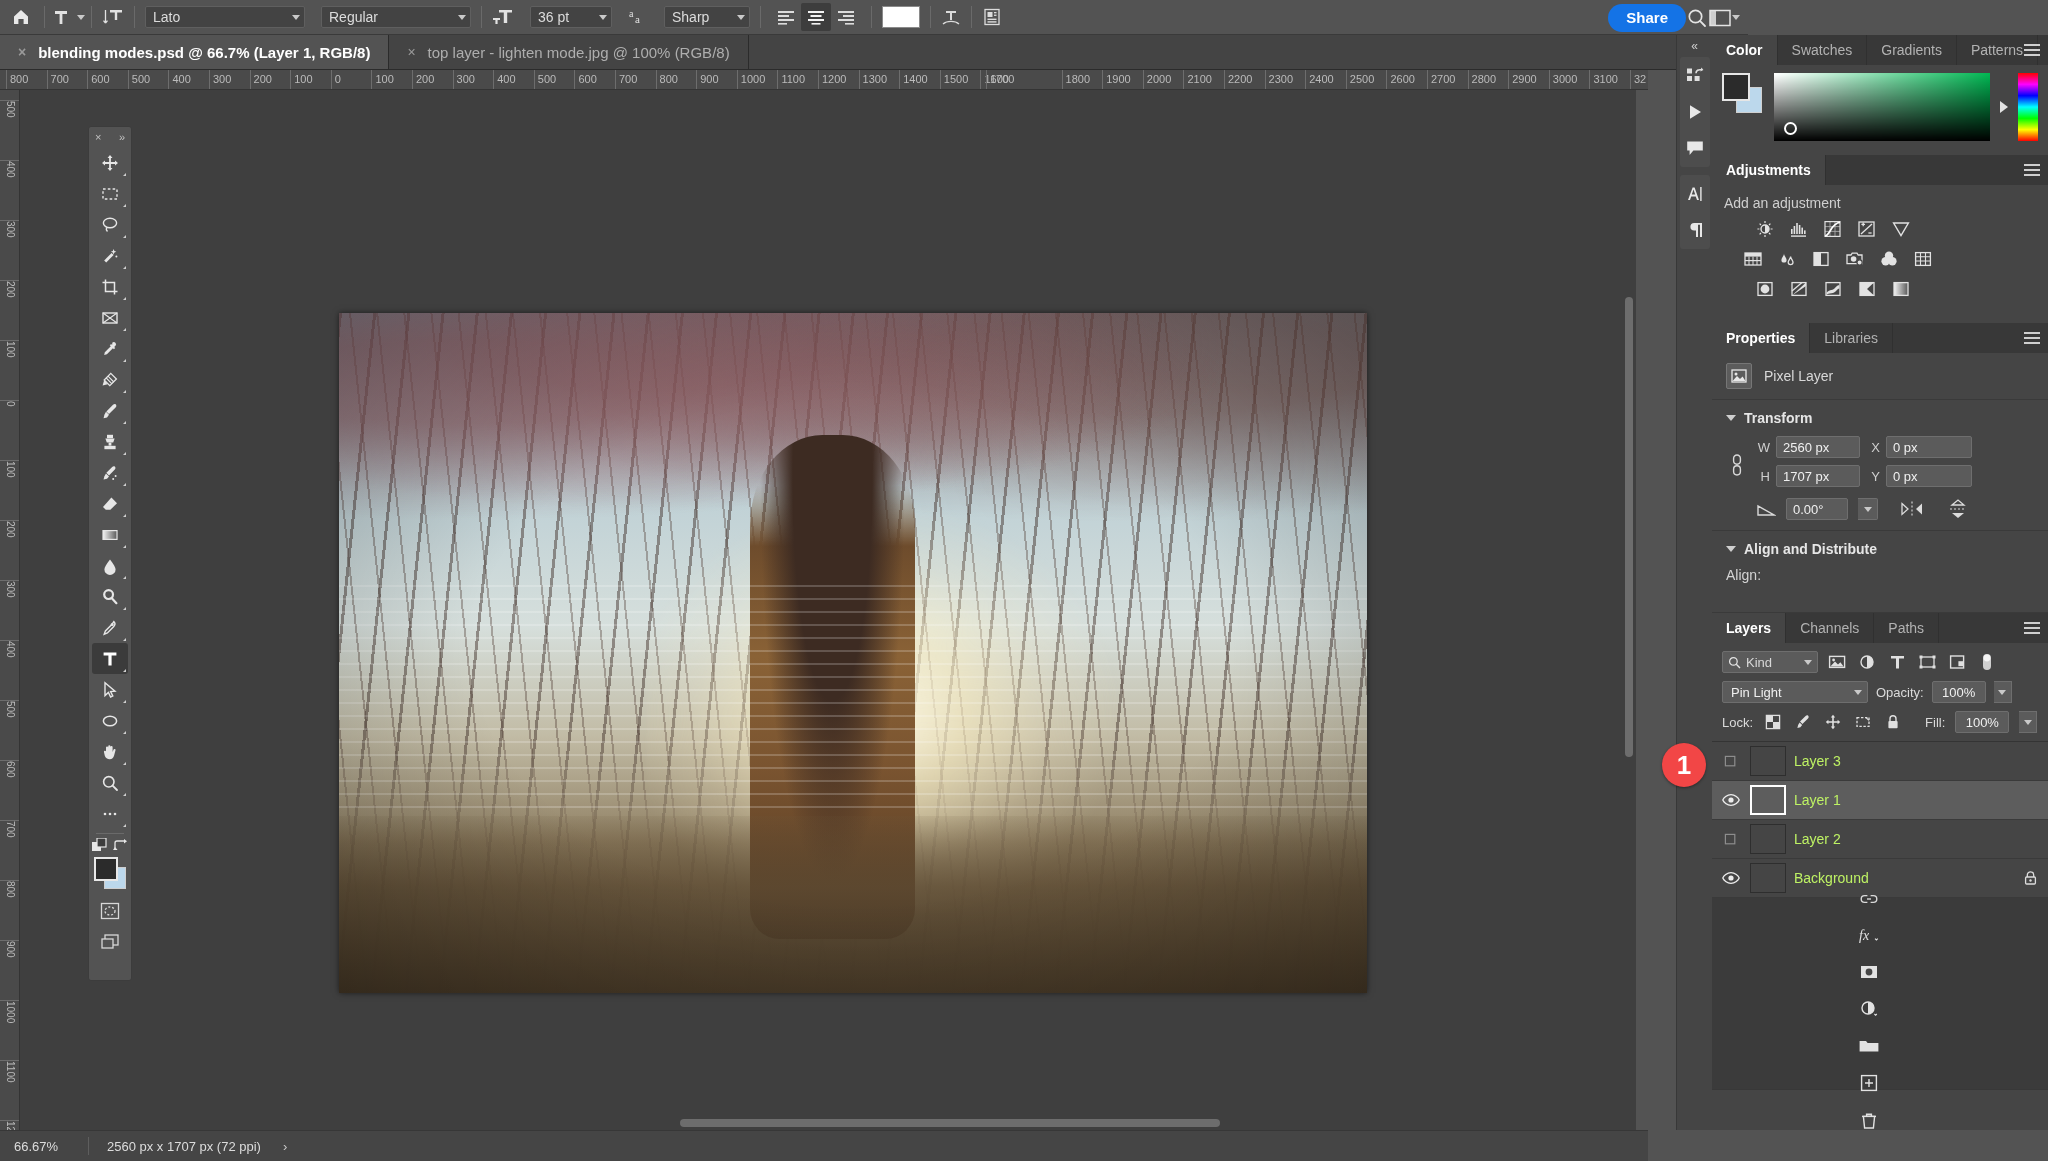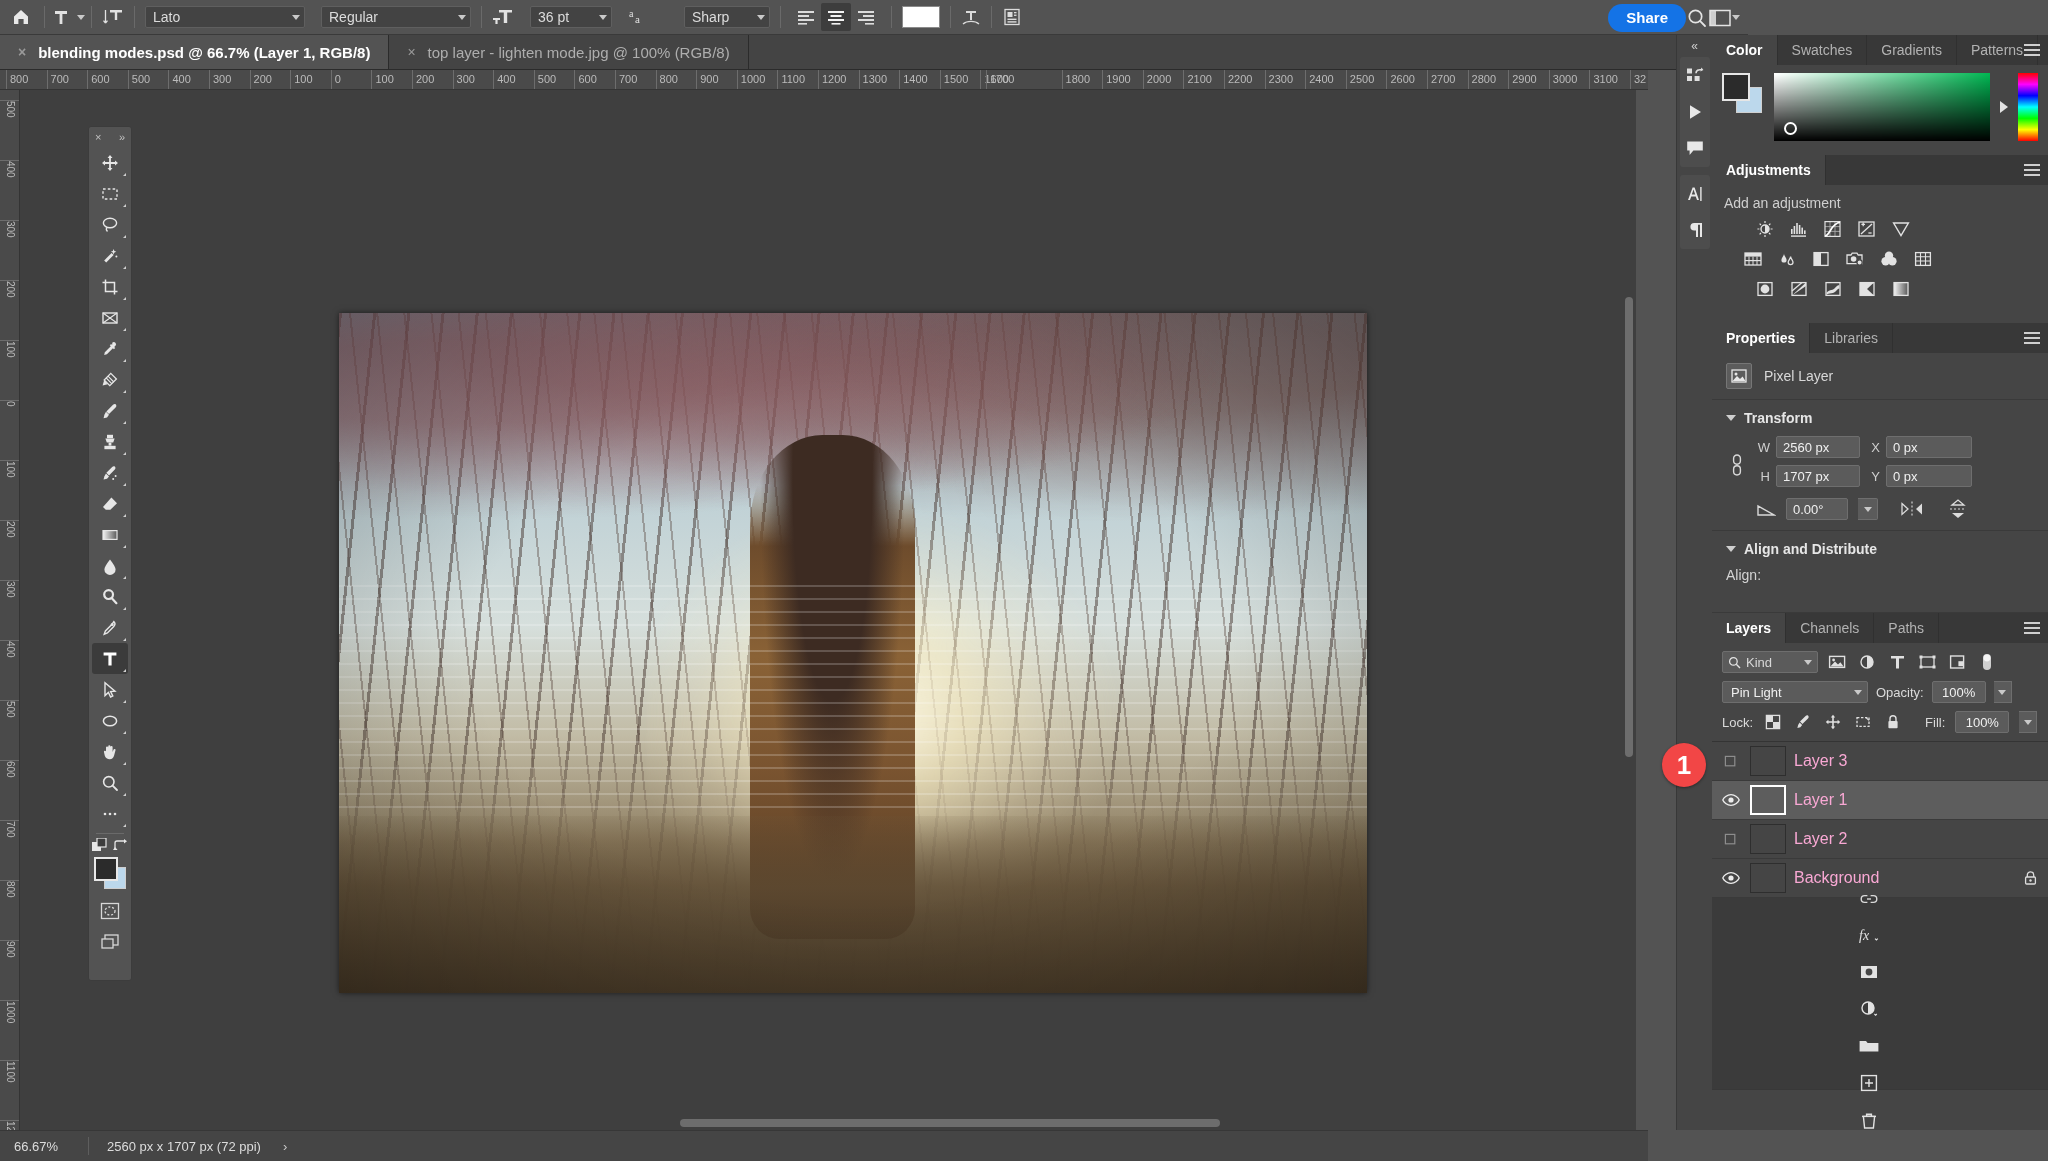--- a/index.html
+++ b/index.html
@@ -27,21 +27,21 @@
   .caret{ width:0;height:0;border-left:4px solid transparent;border-right:4px solid transparent;border-top:5px solid #c9c9c9;}
   .ps-select{
     height:22px; background:#434343; border:1px solid #5f5f5f; border-radius:2px;
     display:flex; align-items:center; justify-content:space-between;
     padding:0 4px 0 7px; color:#dcdcdc; font-size:14px; white-space:nowrap;
   }
   .ps-select .caret{ margin-left:8px; }
   .sel-font{ width:160px;}
   .sel-style{ width:150px;}
   .sel-size{ width:82px;}
-  .sel-aa{ width:86px;margin-left:20px;}
+  .sel-aa{ width:86px;}
   .align-group{ display:flex; align-items:center; gap:0; }
   .align-btn{ width:30px;height:28px; display:flex;align-items:center;justify-content:center; border-radius:2px;}
   .align-btn.active{ background:#3d3d3d;}
   .color-chip{ width:38px;height:22px;background:#ffffff;border:1px solid #8a8a8a;}
   .share-btn{
     background:#1473e6;color:#fff;border-radius:14px;height:28px;padding:0 18px;
     display:flex;align-items:center;font-size:15px;font-weight:bold;
   }
   .topright{ position:absolute; right:8px; top:0; height:35px; display:flex;align-items:center;gap:0;}
 
@@ -229,21 +229,21 @@
              display:flex;align-items:center;justify-content:center;}
   .lock-lbl{ font-size:13px;color:#dadada;}
   .lock-ico{ width:20px;height:18px;display:flex;align-items:center;justify-content:center;}
 
   .layer-list{ border-top:1px solid #343434;}
   .layer-row{ display:flex; align-items:center; height:39px; border-bottom:1px solid #3a3a3a; padding:0 8px; gap:8px;}
   .layer-row.selected{ background:#5d5d5d;}
   .eye-cell{ width:22px; display:flex;align-items:center;justify-content:center;}
   .thumb-box{ width:36px;height:30px; border:1px solid #2e2e2e; overflow:hidden; position:relative; flex:0 0 auto;}
   .thumb-box.sel{ border:2px solid #ffffff;}
-  .layer-name{ font-size:16px; color:#f9a8d4; flex:1;}
+  .layer-name{ font-size:14px; color:#bef264; flex:1;}
   .lock-cell{ width:20px; display:flex;align-items:center;justify-content:center;}
   .th-grad{ width:100%;height:100%; background:linear-gradient(135deg,#f1485a 0%, #7b2ce0 100%);}
   .th-blue{ width:100%;height:100%; background:#1a13cf;}
   .th-photo{ width:100%;height:100%;
     background:linear-gradient(to bottom,#9fc3d8 0%,#dfe6e0 45%,#8e7a55 70%,#5f4f34 100%);
     position:relative;}
   .th-photo:after{ content:""; position:absolute; left:44%; top:28%; width:14%; height:56%;
     background:linear-gradient(to bottom,#3b2a20,#7b5530); }
   .th-forest{ width:100%;height:100%;
     background:

